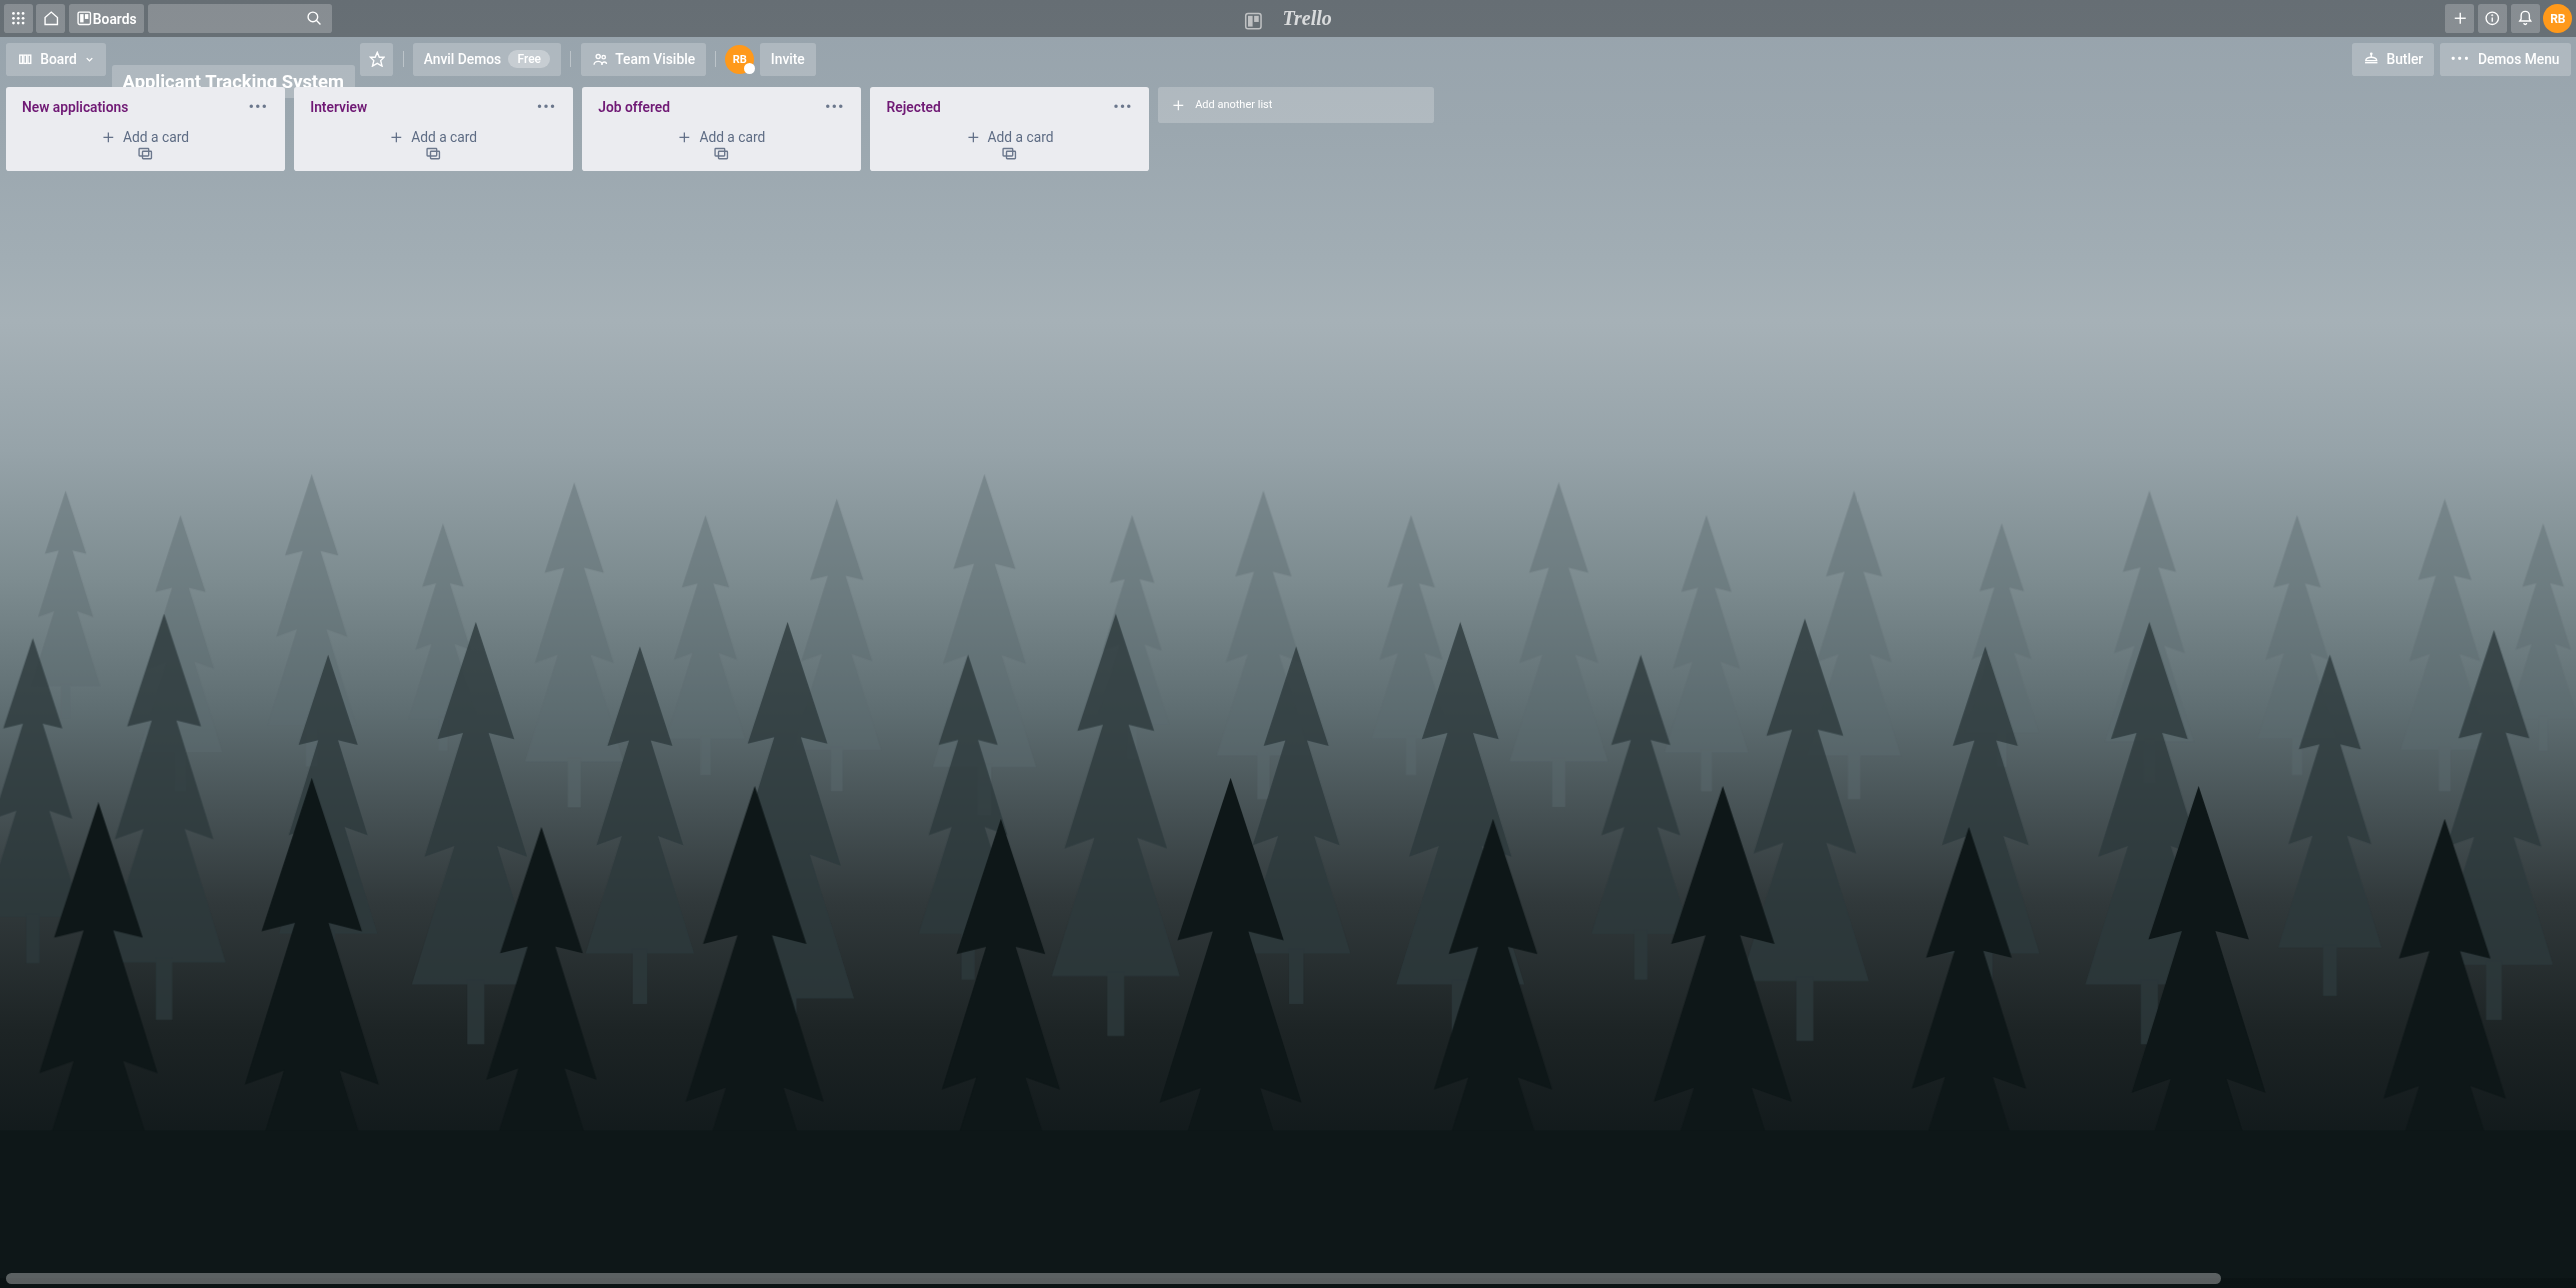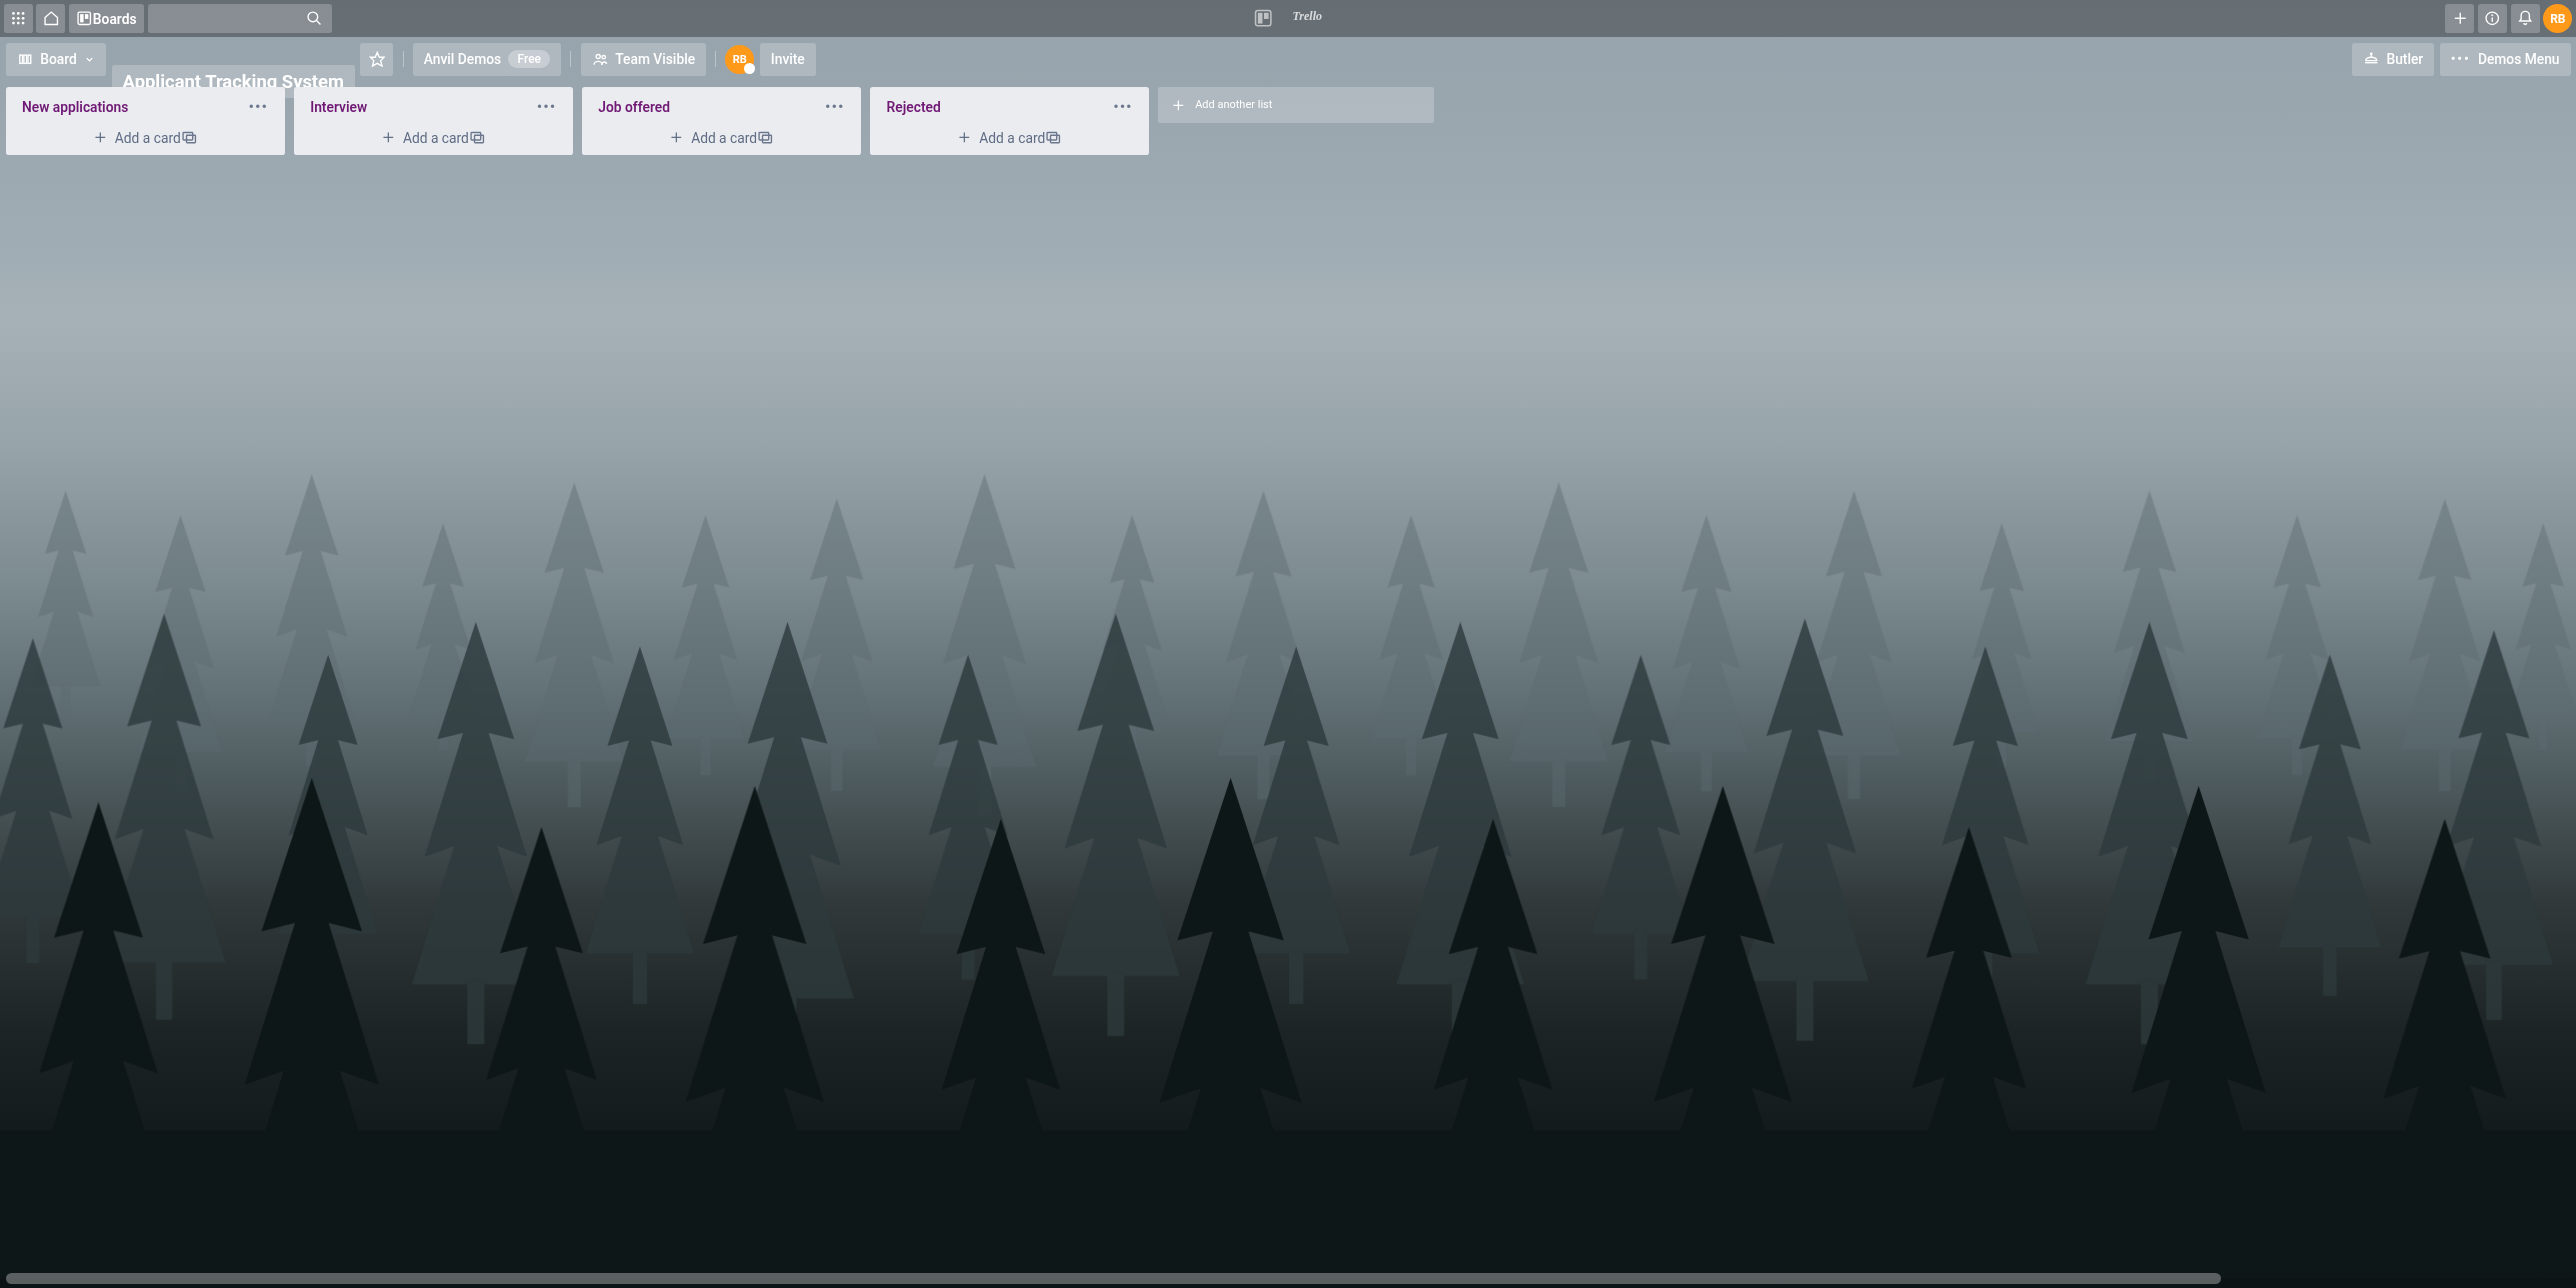--- a/index.html
+++ b/index.html
@@ -21,25 +21,25 @@
     align-items: center;
     padding: 0 3.7px;
     position: relative;
   }
   .top-header .left, .top-header .right { display: flex; align-items: center; gap: 3.7px; }
   .top-header .center {
     position: absolute;
     left: 50%;
     transform: translateX(-50%);
     display: flex;
-    align-items: flex-start;
+    align-items: flex-end;
     gap: 20px;
     color: rgba(255,255,255,0.75);
     font-family: "Brush Script MT", cursive;
-    font-size: 12px;
+    font-size: 20px;
     font-weight: bold;
     font-style: italic;
   }
   .top-header .center svg { opacity: 0.75; }
   .top-header .right { margin-left: auto; }
   .hbtn {
     height: 29px;
     min-width: 29px;
     border-radius: 2.8px;
     background: rgba(255,255,255,0.22);
@@ -174,20 +174,21 @@
     font-size: 13.8px;
     font-weight: 600;
     color: #701a75;
   }
   .list-menu-icon { color: #6b778c; cursor: pointer; font-size: 16.5px; letter-spacing: 0.9px; }
   .list-footer {
     display: flex;
     align-items: center;
     justify-content: center;
     padding: 5.5px 7.3px 1.8px 7.3px;
+    flex-direction: column;
   }
   .add-card-btn {
     display: flex;
     align-items: center;
     gap: 7.3px;
     color: #5e6c84;
     font-size: 13.8px;
     cursor: pointer;
   }
   .template-icon { color: #6b778c; cursor: pointer; }

